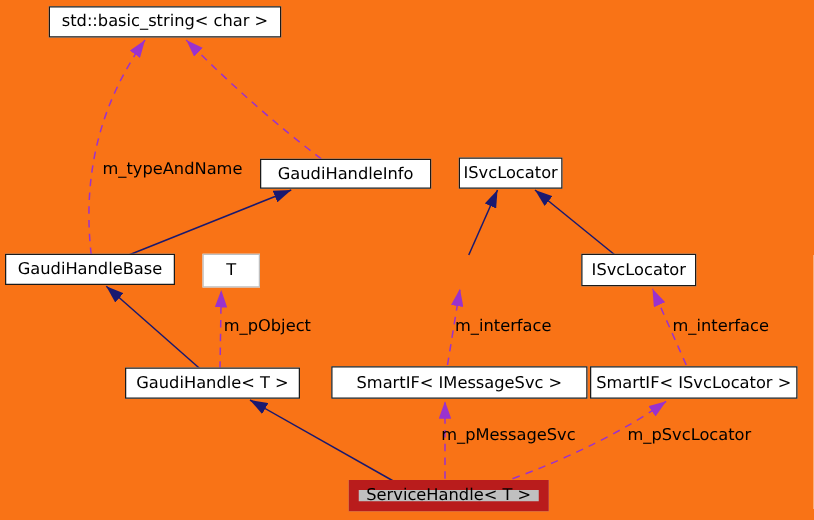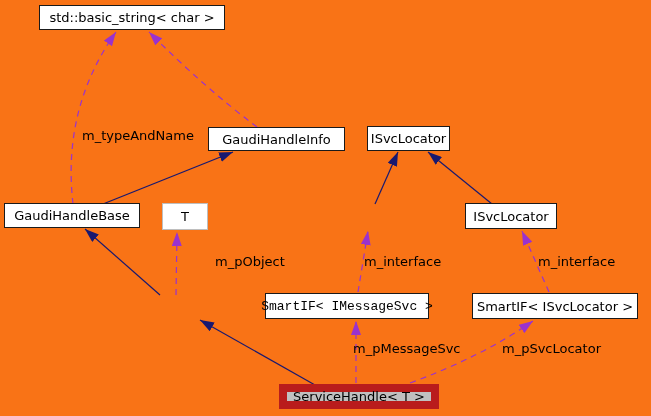--- a/index.html
+++ b/index.html
@@ -57,31 +57,32 @@
 
   <div class="node" style="left:367px; top:126px; width:83px; height:25px;">ISvcLocator</div>
 
   <div class="node" style="left:4px; top:203px; width:136px; height:25px;">GaudiHandleBase</div>
 
   <div class="node param" style="left:162px; top:203px; width:46px; height:27px;">T</div>
 
 
   <div class="node" style="left:465px; top:203px; width:92px; height:26px;">ISvcLocator</div>
 
+  <div class="node" style="left:100px; top:294px; width:140px; height:25px;">GaudiHandle&lt; T &gt;</div>
 
-  <div class="node" style="left:265px; top:293px; width:164px; height:26px;font-family:Liberation Mono, monospace;">SmartIF&lt; IMessageSvc &gt;</div>
+  <div class="node" style="left:265px; top:293px; width:205px; height:26px;">SmartIF&lt; IMessageSvc &gt;</div>
 
   <div class="node" style="left:472px; top:293px; width:166px; height:26px;">SmartIF&lt; ISvcLocator &gt;</div>
 
   <div class="node current" style="left:279px; top:384px; width:160px; height:25px;">ServiceHandle&lt; T &gt;</div>
 
 
   <div class="elabel" style="left:82px; top:128px;">m_typeAndName</div>
 
-  <div class="elabel" style="left:179px; top:254px;margin-left:36px;">m_pObject</div>
+  <div class="elabel" style="left:179px; top:254px;">m_pObject</div>
 
   <div class="elabel" style="left:364px; top:254px;">m_interface</div>
 
   <div class="elabel" style="left:538px; top:254px;">m_interface</div>
 
   <div class="elabel" style="left:353px; top:341px;">m_pMessageSvc</div>
 
   <div class="elabel" style="left:502px; top:341px;">m_pSvcLocator</div>
 
 </div>

